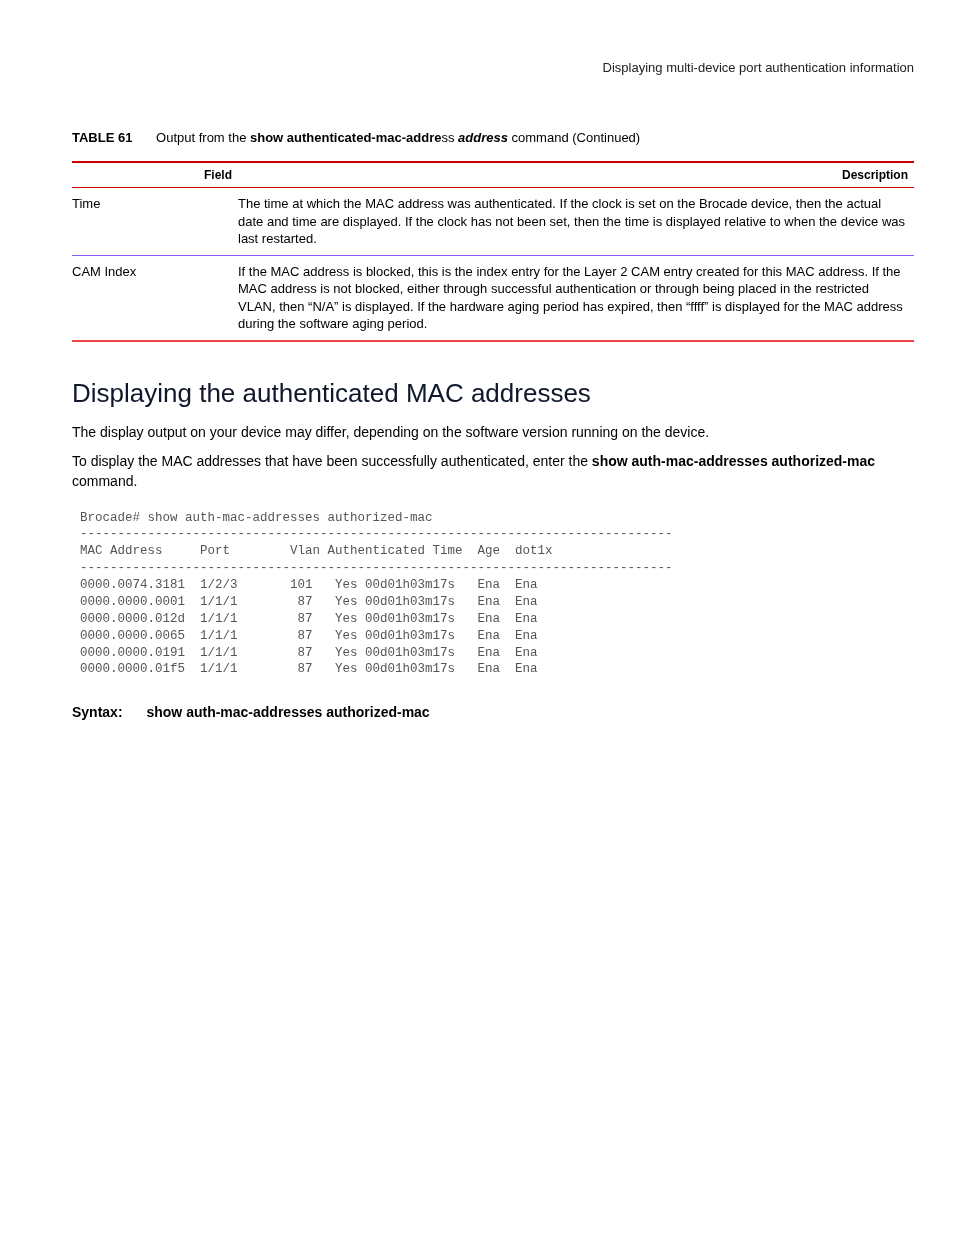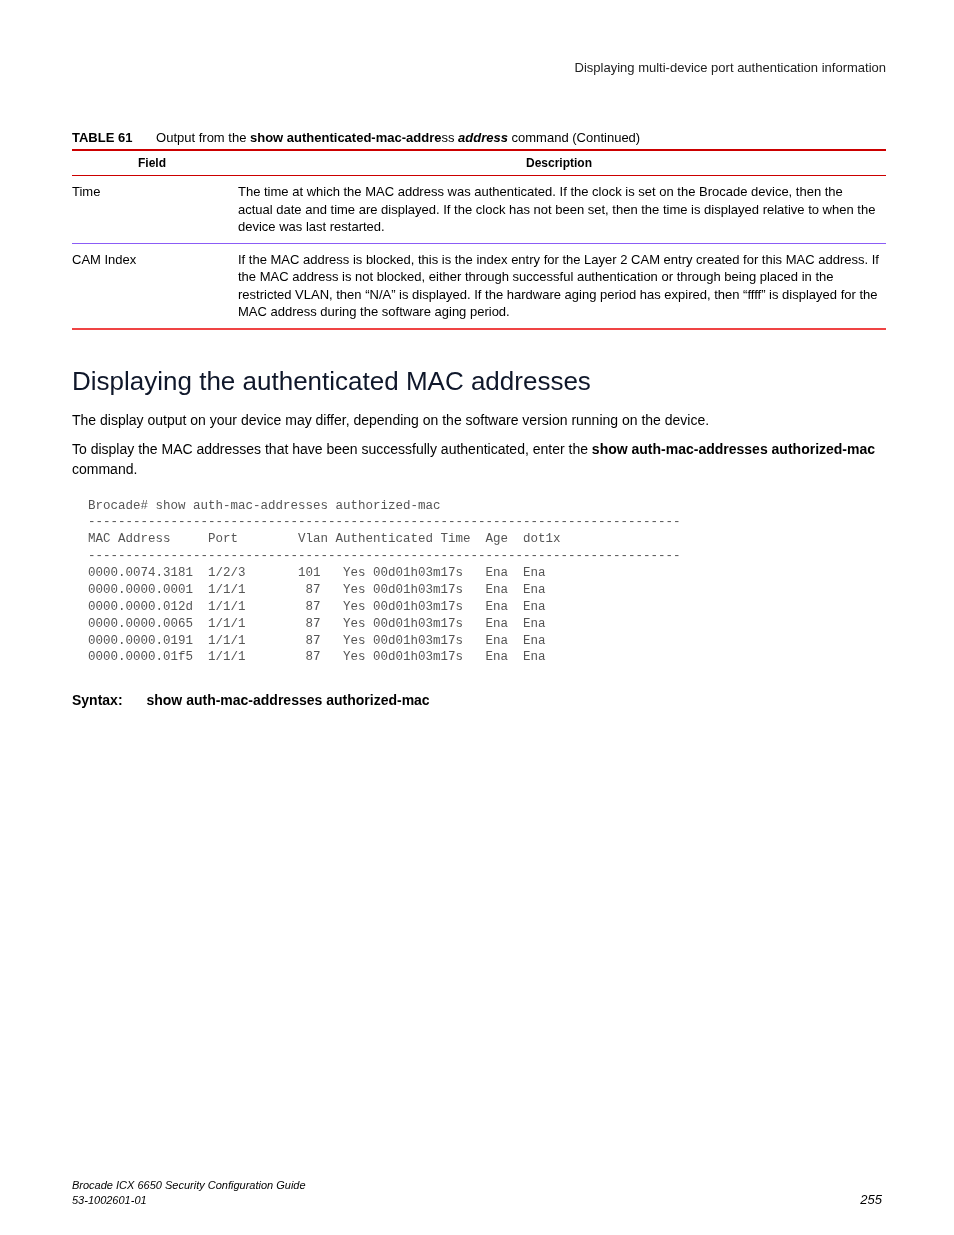--- a/index.html
+++ b/index.html
@@ -5,49 +5,49 @@
   body {
     font-family: Arial, Helvetica, sans-serif;
     font-size: 13px;
     color: #000;
     margin: 0;
     padding: 0;
     background: #fff;
     width: 954px;
   }
   .page {
-    padding: 60px 68px 30px 72px;
+    padding: 60px 40px 30px 72px;
     box-sizing: border-box;
     min-height: 1235px;
     position: relative;
     border-radius: 14px;
   }
   .running-header {
     text-align: right;
     font-size: 13px;
     color: #222;
     margin-bottom: 55px;
   }
   .table-caption {
     font-size: 13px;
-    margin-bottom: 4px;
+    margin-bottom: 16px;
   }
   .table-caption .tbl-lbl {
     font-weight: bold;
     margin-right: 20px;
   }
   .table-caption .cmd1 { font-weight: bold; }
   .table-caption .cmd2 { font-weight: bold; font-style: italic; }
   table.fields {
     width: 100%;
     border-collapse: collapse;
     font-size: 13px;
   }
   table.fields thead th {
-    text-align: center;
+    text-align: right;
     font-weight: bold;
     font-size: 12px;
     border-top: 2px solid #cc0000;
     border-bottom: 1px solid #cc0000;
     padding: 5px 6px 5px 0;
   }
   table.fields thead th:first-child { width: 160px; }
   table.fields tbody td {
     vertical-align: top;
     border-bottom: 1px solid #8b5cf6;
@@ -70,21 +70,21 @@
     line-height: 1.4;
     margin: 10px 0;
   }
   p.body .b { font-weight: bold; }
   pre.cli {
     font-family: "Courier New", monospace;
     font-size: 12.5px;
     color: #555;
     line-height: 1.35;
     white-space: pre;
-    margin: 18px 0 26px 16px;
+    margin: 18px 0 26px 8px;
   }
   .syntax {
     font-size: 14px;
   }
   .syntax .lbl { font-weight: bold; margin-right: 20px; }
   .syntax .cmd { font-weight: bold; }
   .footer {
     position: absolute;
     bottom: 28px;
     left: 72px;
@@ -147,21 +147,14 @@
 0000.0000.012d  1/1/1        87   Yes 00d01h03m17s   Ena  Ena
 0000.0000.0065  1/1/1        87   Yes 00d01h03m17s   Ena  Ena
 0000.0000.0191  1/1/1        87   Yes 00d01h03m17s   Ena  Ena
 0000.0000.01f5  1/1/1        87   Yes 00d01h03m17s   Ena  Ena</pre>
 
   <p class="syntax">
     <span class="lbl">Syntax:</span>
     <span class="cmd">show auth-mac-addresses authorized-mac</span>
   </p>
 
-  <div class="footer">
-    <div class="left">
-      <div>Brocade ICX 6650 Security Configuration Guide</div>
-      <div>53-1002601-01</div>
-    </div>
-    <div class="pg">255</div>
-  </div>
 
 </div>
 
 </body></html>

